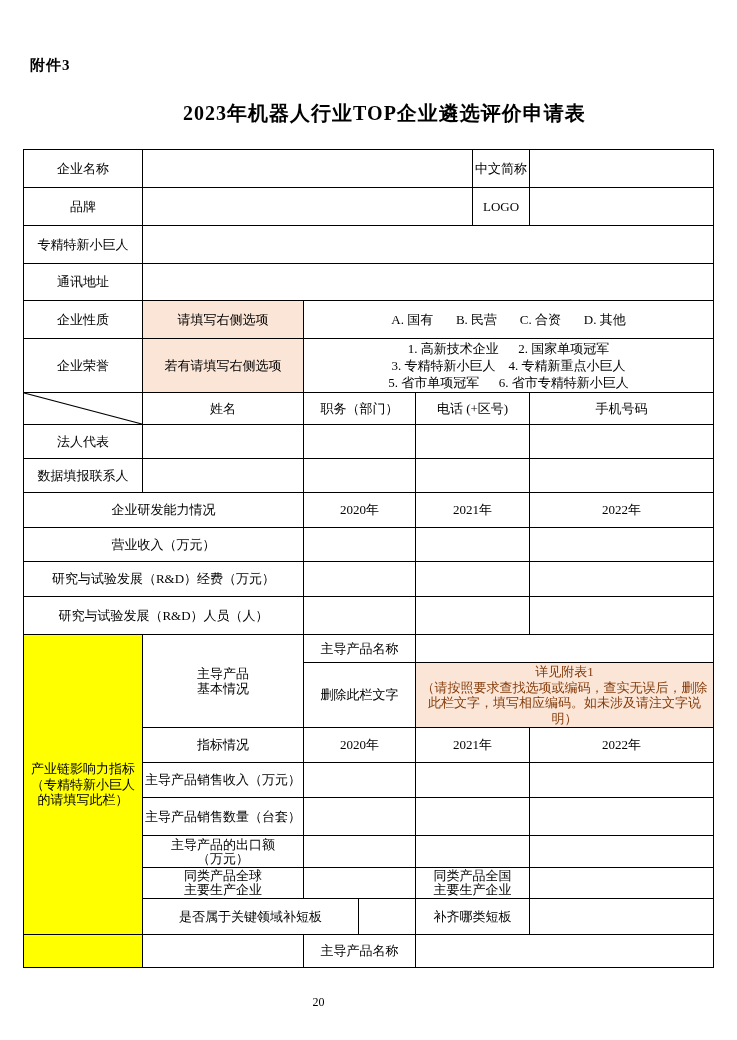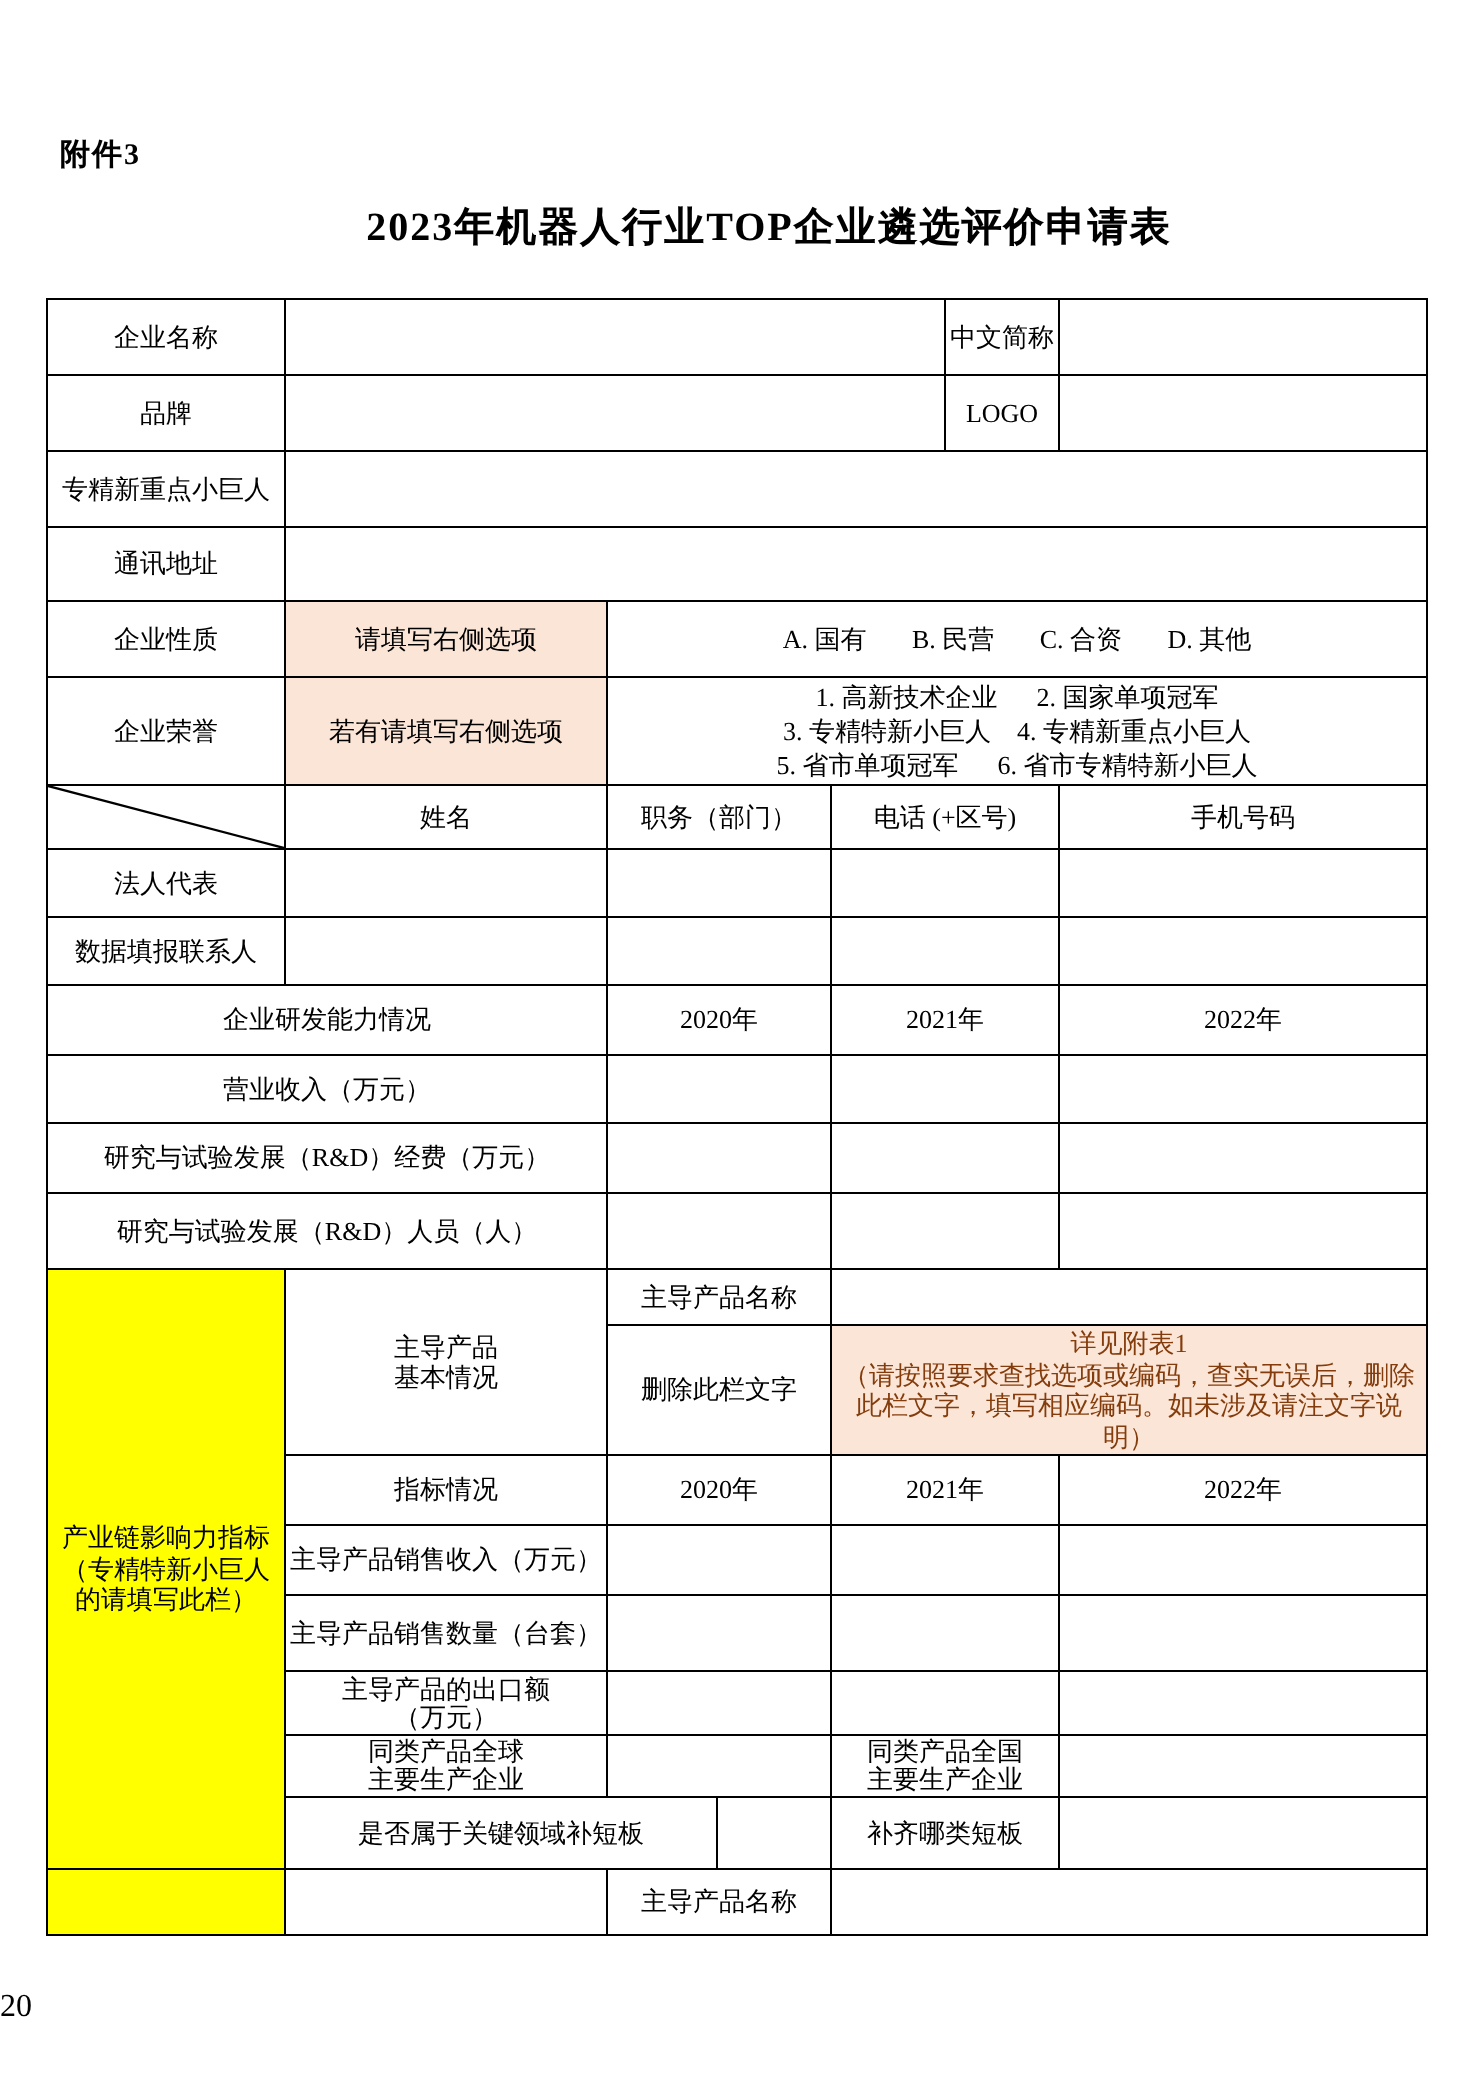--- a/index.html
+++ b/index.html
@@ -9,21 +9,21 @@
     --line:#000;
   }
   *{box-sizing:border-box;margin:0;padding:0;}
   html,body{background:#ffffff;}
   body{
     width:737px;height:1040px;position:relative;overflow:hidden;
     font-family:"Liberation Serif","DejaVu Serif",serif;
     color:#000;
   }
   .attachment{
-    position:absolute;left:30px;top:68px;
+    position:absolute;left:30px;top:56px;
     font-size:15px;font-weight:bold;letter-spacing:1px;
   }
   .doc-title{
     position:absolute;left:16px;top:100px;width:737px;
     text-align:center;font-size:20px;font-weight:bold;letter-spacing:1px;
   }
   table.form{
     position:absolute;left:23px;top:149px;width:690px;
     border-collapse:collapse;table-layout:fixed;
   }
@@ -39,21 +39,21 @@
   td.pre{white-space:pre-line;margin-left:21px;}
   td.peach{background:var(--peach);}
   td.dash-r{border-right:1px dashed #8a8a8a;}
   td.yellow{background:var(--yellow);}
   td.note-cell{color:var(--note);font-size:12.4px;line-height:16px;white-space:pre-line;}
   td.opts{text-align:left;padding-left:50px;white-space:pre;}
   td.diag{position:relative;padding:0;}
   td.diag svg{position:absolute;left:0;top:0;width:100%;height:100%;display:block;}
   .page-num{
     position:absolute;left:0;top:995px;width:637px;
-    text-align:left;font-size:16px;
+    text-align:center;font-size:12px;
   }
 </style>
 </head>
 <body>
 
 <div class="attachment">附件3</div>
 <div class="doc-title">2023年机器人行业TOP企业遴选评价申请表</div>
 
 <table class="form">
   <colgroup>
@@ -75,21 +75,21 @@
   </tr>
 
   <tr style="height:38px">
     <td>品牌</td>
     <td colspan="4"></td>
     <td>LOGO</td>
     <td></td>
   </tr>
 
   <tr style="height:38px">
-    <td>专精新重点小巨人</td>
+    <td>专精特新小巨人</td>
     <td colspan="6"></td>
   </tr>
 
   <tr style="height:37px">
     <td>通讯地址</td>
     <td colspan="6"></td>
   </tr>
 
   <tr style="height:38px">
     <td>企业性质</td>

